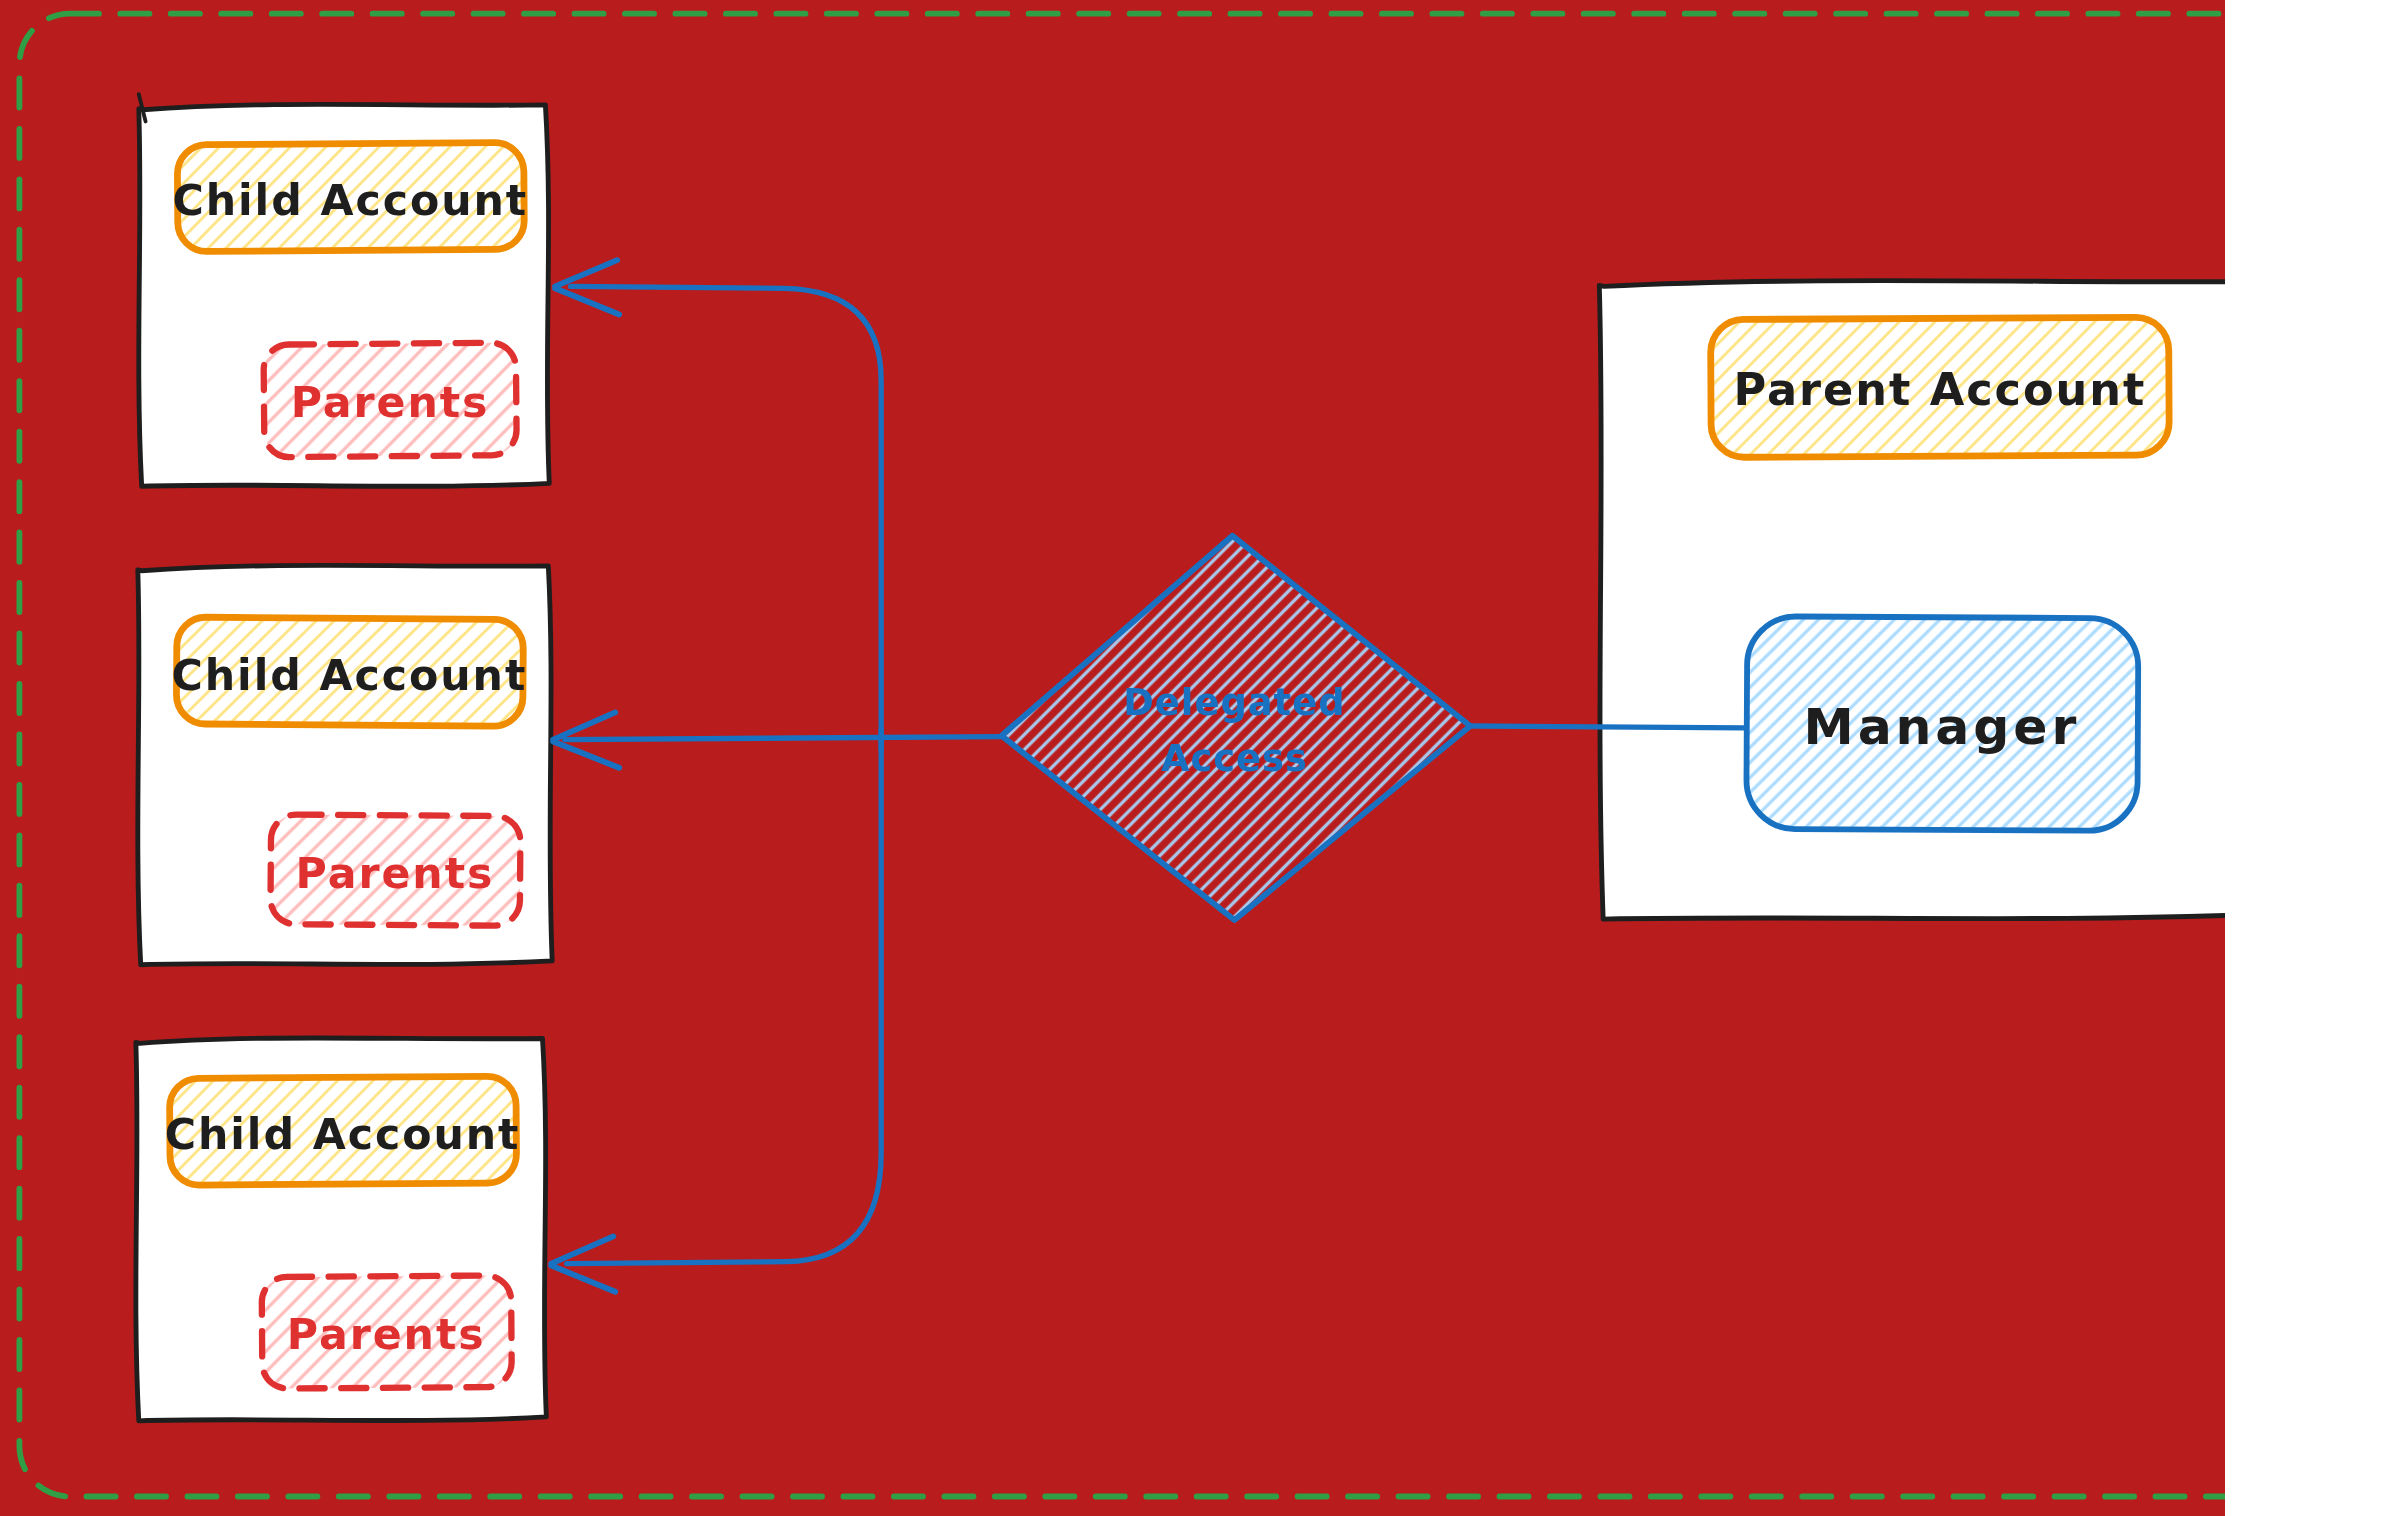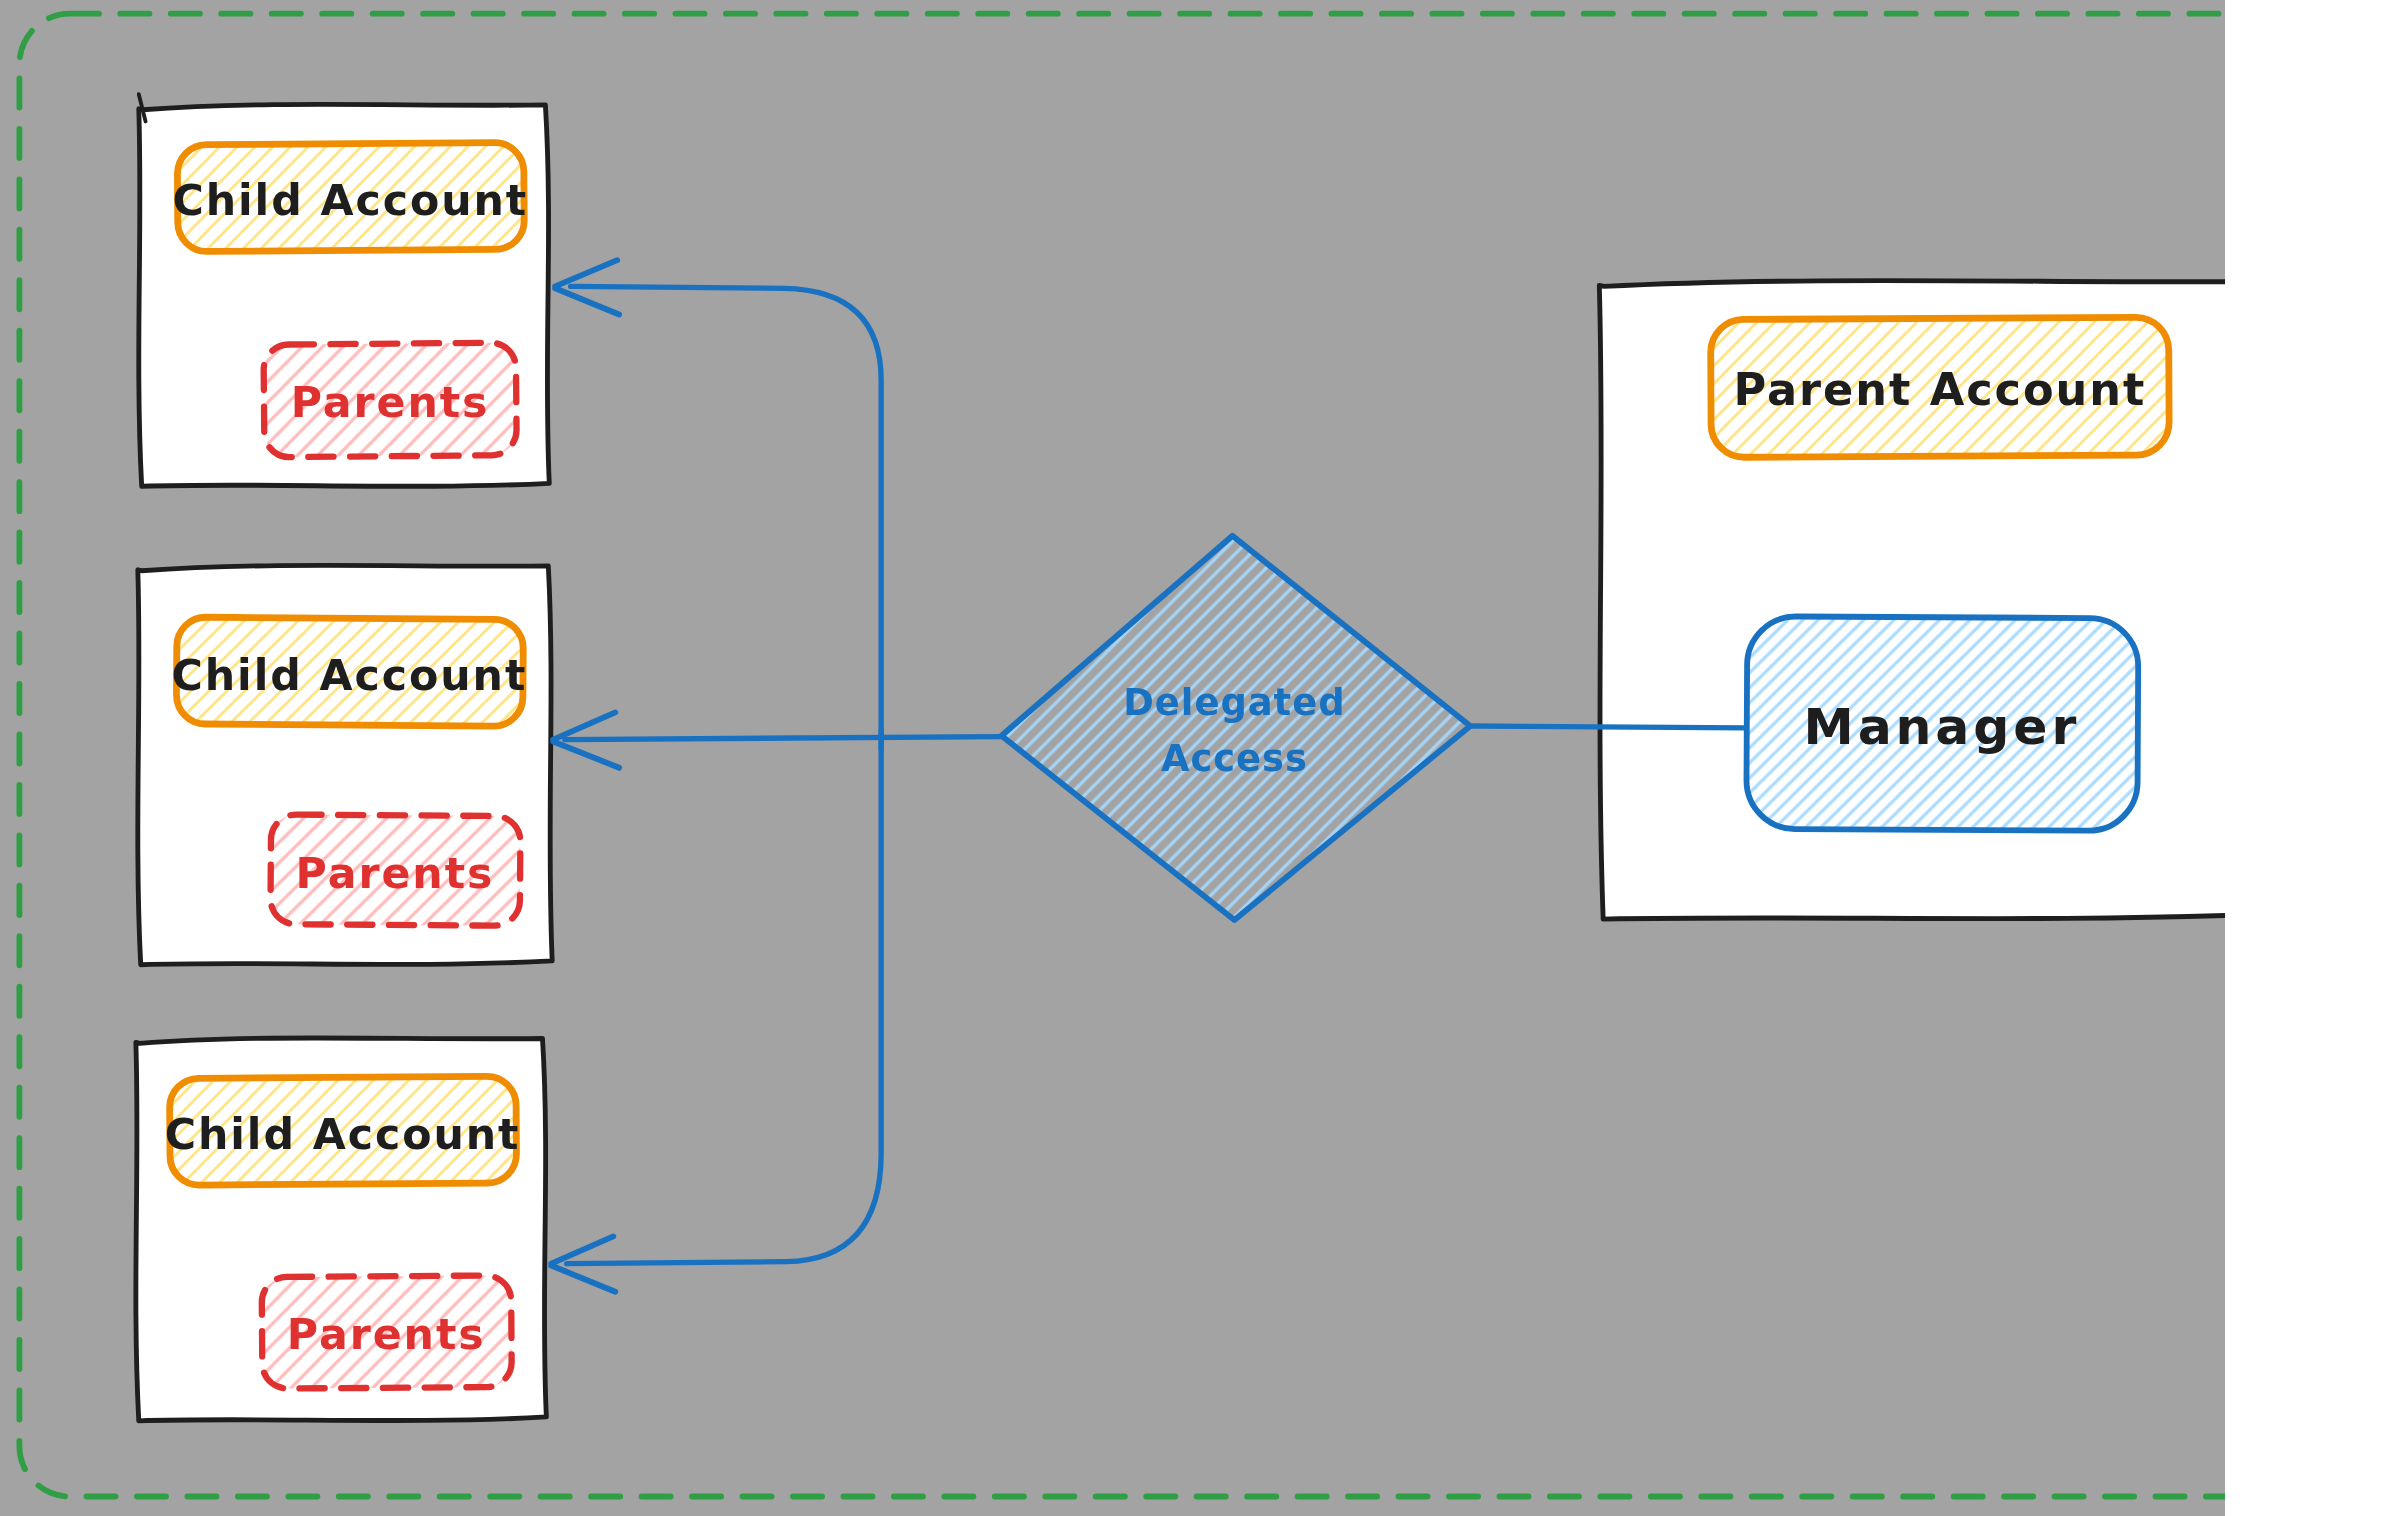--- a/index.html
+++ b/index.html
@@ -1,20 +1,20 @@
 <!DOCTYPE html>
 <html><head>
 <meta charset="utf-8">
 <style>
   html, body { margin: 0; padding: 0; background: #ffffff; }
   .canvas {
     position: relative;
     width: 2225px;
     height: 1517px;
-    background: #a3a3a3;
+    background: #b91c1c;
     overflow: hidden;
     font-family: "DejaVu Sans", sans-serif;
   }
   svg { position: absolute; inset: 0; display: block; }
   text {
     font-family: "DejaVu Sans", sans-serif;
     font-weight: 700;
     letter-spacing: 2px;
     text-anchor: middle;
     dominant-baseline: central;

